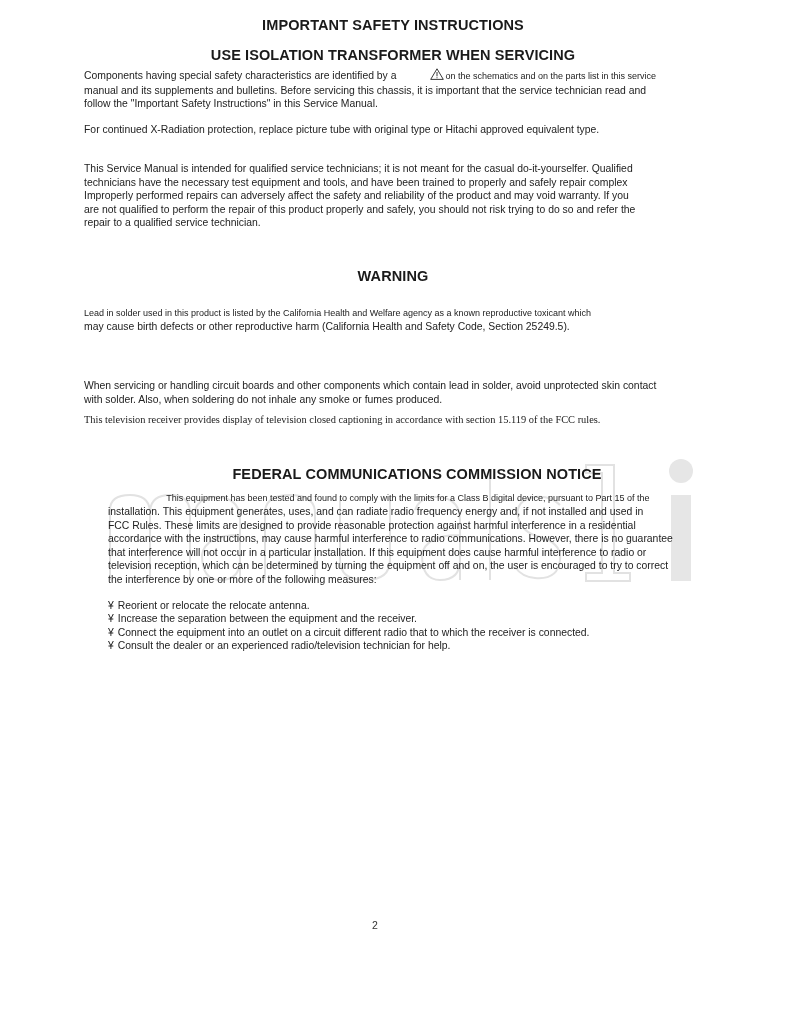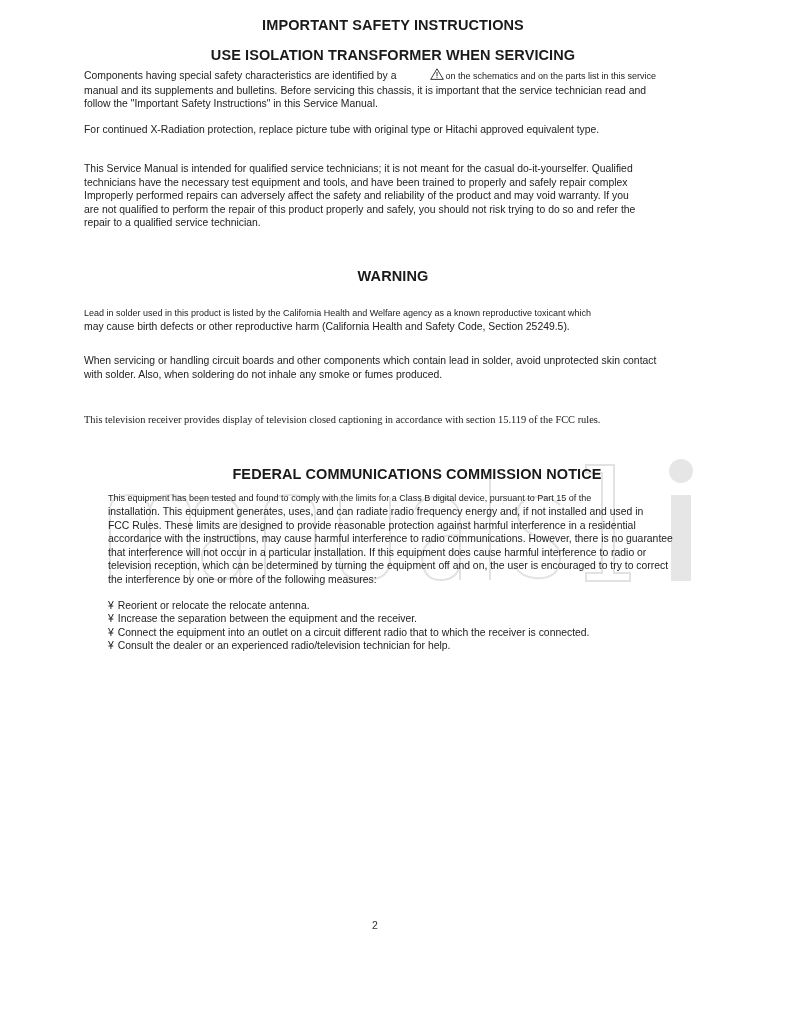--- a/index.html
+++ b/index.html
@@ -103,21 +103,21 @@
     <span class="line">repair to a qualified service technician.</span>
   </div>
 
   <div class="title" style="top:268px;">WARNING</div>
 
   <div class="p" style="top:307px;">
     <span class="line small" style="line-height:13px;">Lead in solder used in this product is listed by the California Health and Welfare agency as a known reproductive toxicant which</span>
     <span class="line">may cause birth defects or other reproductive harm (California Health and Safety Code, Section 25249.5).</span>
   </div>
 
-  <div class="p" style="top:354px;">
+  <div class="p" style="top:379px;">
     <span class="line">When servicing or handling circuit boards and other components which contain lead in solder, avoid unprotected skin contact</span>
     <span class="line">with solder. Also, when soldering do not inhale any smoke or fumes produced.</span>
   </div>
 
   <div class="p" style="top:413px;font-family:Liberation Serif, serif;">This television receiver provides display of television closed captioning in accordance with section 15.119 of the FCC rules.</div>
 
   <svg class="watermark" style="left:90px; top:455px; width:620px; height:130px;" viewBox="0 0 620 130">
     <g fill="none" stroke="#e2e2e2" stroke-width="2">
 
       <path d="M20 125 V55 Q20 40 40 40 Q60 40 60 58 V125 M60 58 Q60 40 80 40 Q100 40 100 58 V125"></path>
@@ -138,21 +138,21 @@
     </g>
     <g fill="#e6e6e6" stroke="none">
       <circle cx="591" cy="16" r="12"></circle>
       <rect x="581" y="40" width="20" height="86"></rect>
     </g>
   </svg>
 
   <div class="title fcc-text" style="top:466px;">FEDERAL COMMUNICATIONS COMMISSION NOTICE</div>
 
   <div class="p fcc-text" style="top:492px;">
-    <span class="line small" style="line-height:13px;">This equipment has been tested and found to comply with the limits for a Class B digital device, pursuant to Part 15 of the</span>
+    <span class="line small" style="line-height:13px;text-align:center;">This equipment has been tested and found to comply with the limits for a Class B digital device, pursuant to Part 15 of the</span>
     <span class="line">installation. This equipment generates, uses, and can radiate radio frequency energy and, if not installed and used in</span>
     <span class="line">FCC Rules. These limits are designed to provide reasonable protection against harmful interference in a residential</span>
     <span class="line">accordance with the instructions, may cause harmful interference to radio communications. However, there is no guarantee</span>
     <span class="line">that interference will not occur in a particular installation. If this equipment does cause harmful interference to radio or</span>
     <span class="line">television reception, which can be determined by turning the equipment off and on, the user is encouraged to try to correct</span>
     <span class="line">the interference by one or more of the following measures:</span>
   </div>
 
   <div class="bullets fcc-text">
     <span class="item"><span class="bullet-glyph">¥</span><span>Reorient or relocate the relocate antenna.</span></span>

